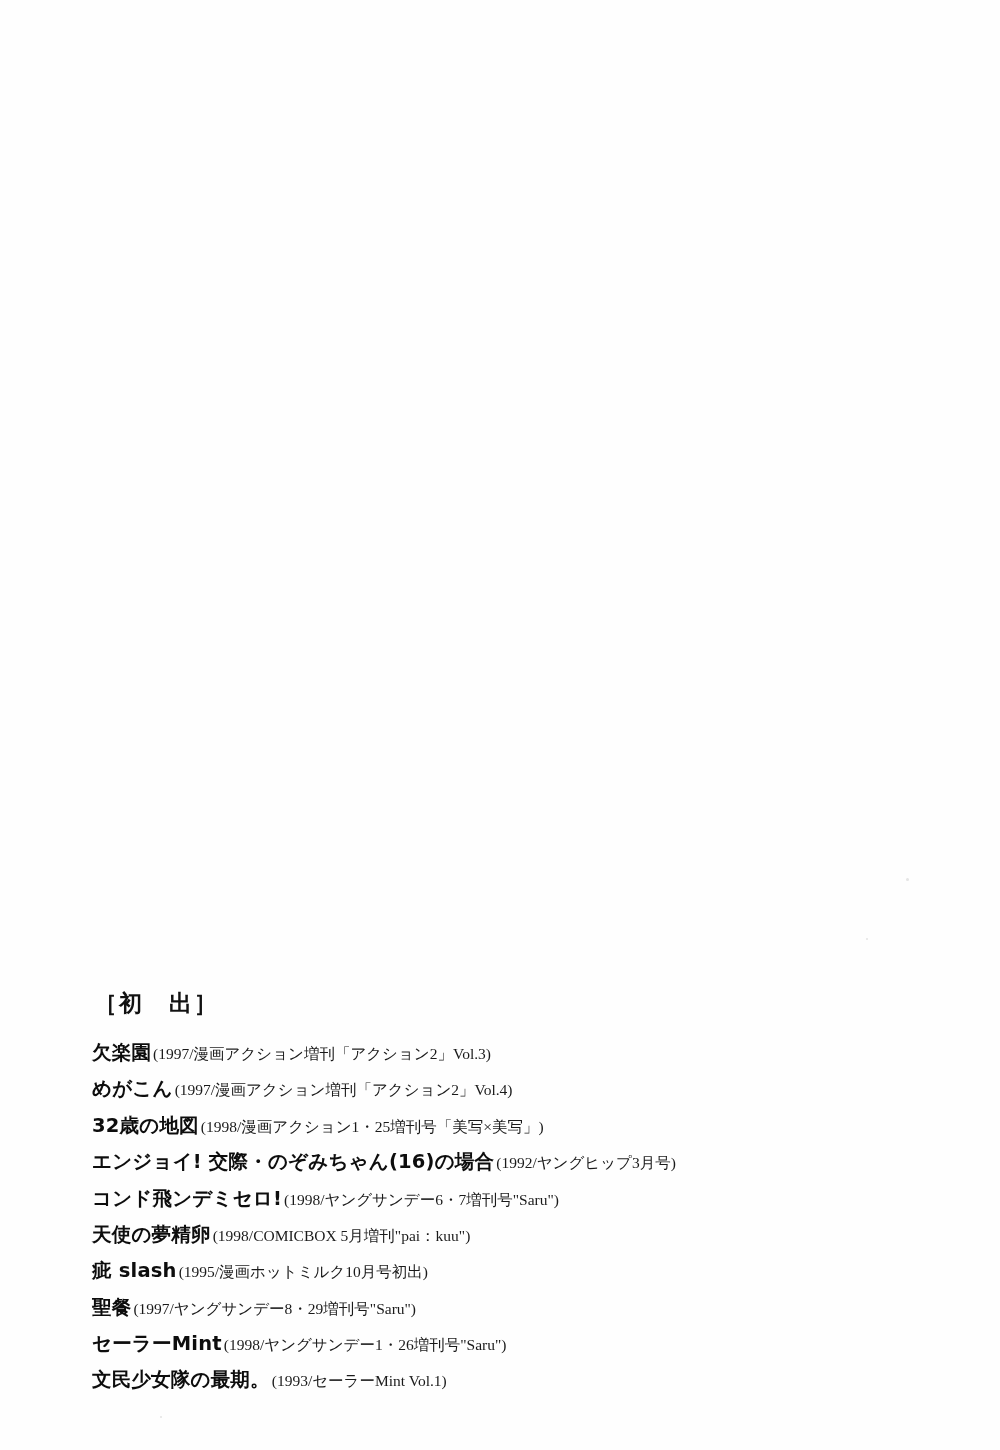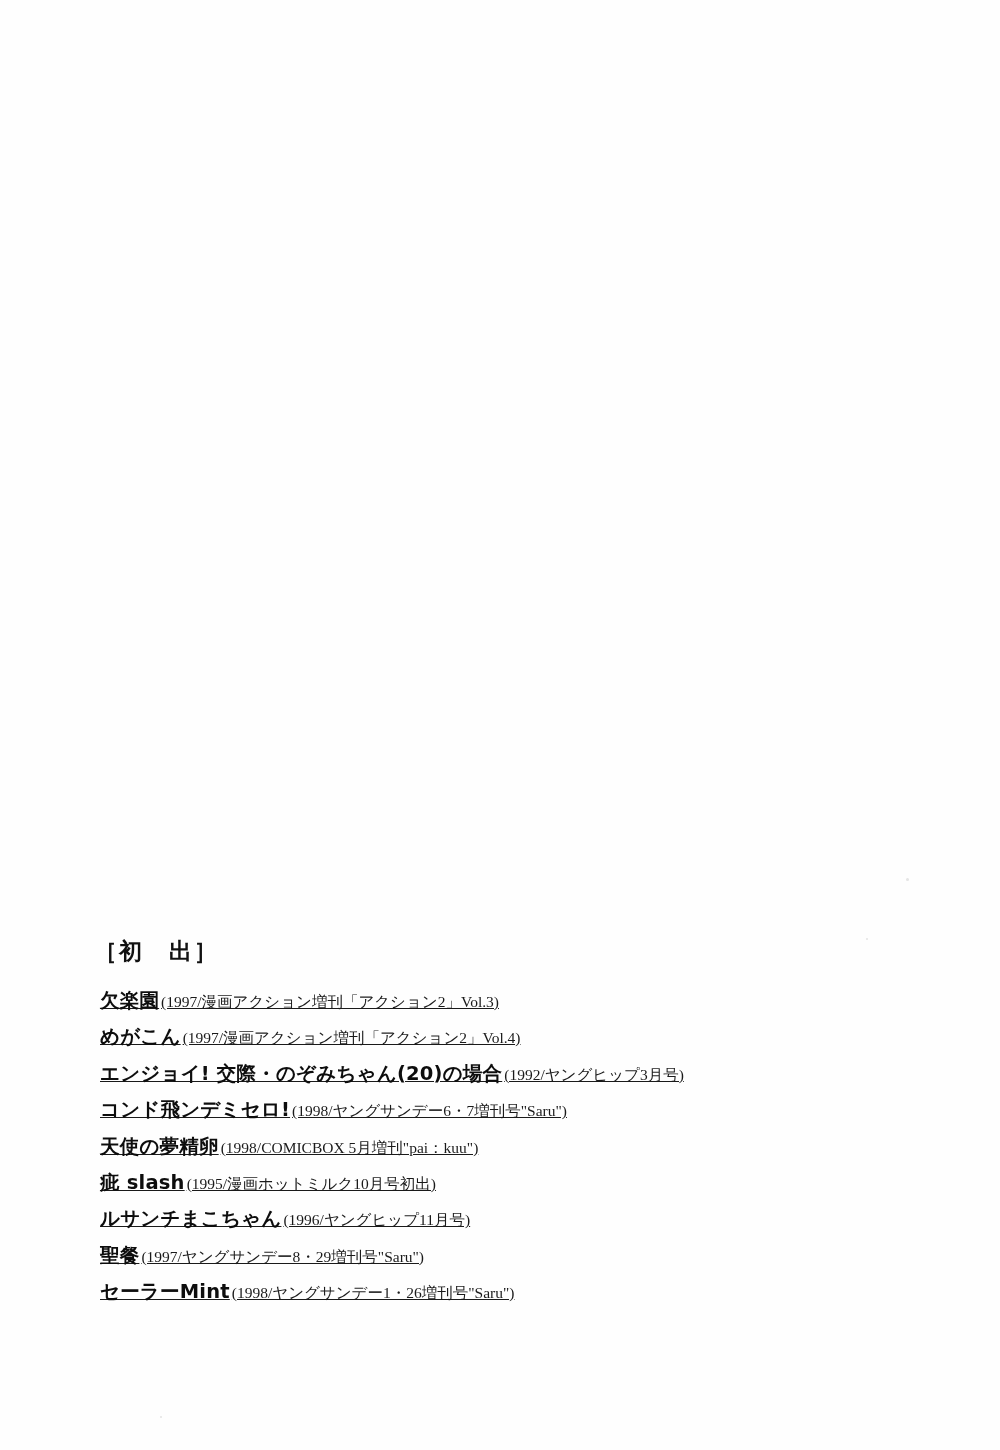--- a/index.html
+++ b/index.html
@@ -26,37 +26,36 @@
   
   .speck {
     position: absolute;
     background: #cfcfcf;
     border-radius: 50%;
     opacity: 0.55;
   }
   .colophon {
     position: absolute;
     left: 88px;
-    top: 940px;
+    top: 992px;
     width: 840px;
   }
   .section-title {
     font-size: 23px;
     letter-spacing: 2px;
     font-weight: 600;
     color: #111;
     margin: 0 0 26px 6px;
     line-height: 1;
     white-space: pre;
   }
   .entry-list {
     list-style: none;
-    margin: 12px;
+    margin: 4px;
     padding: 0;
-    text-decoration: underline;
   }
   .entry {
     margin: 0 0 12px 0;
     line-height: 1.25;
     white-space: nowrap;
   }
   .entry-title {
     font-family: "DejaVu Sans", "Liberation Sans", sans-serif;
     font-size: 19.5px;
     font-weight: 700;
@@ -85,36 +84,39 @@
     <div class="section-title">［初　出］</div>
 
     <ul class="entry-list">
       <li class="entry">
         <span class="entry-title">欠楽園</span><span class="entry-source">(1997/漫画アクション増刊「アクション2」Vol.3)</span>
       </li>
       <li class="entry">
         <span class="entry-title">めがこん</span><span class="entry-source">(1997/漫画アクション増刊「アクション2」Vol.4)</span>
       </li>
       <li class="entry">
-        <span class="entry-title">エンジョイ! 交際・のぞみちゃん(20)の場合</span><span class="entry-source">(1992/ヤングヒップ3月号)</span>
+        <span class="entry-title">32歳の地図</span><span class="entry-source">(1998/漫画アクション1・25増刊号「美写×美写」)</span>
+      </li>
+      <li class="entry">
+        <span class="entry-title">エンジョイ! 交際・のぞみちゃん(16)の場合</span><span class="entry-source">(1992/ヤングヒップ3月号)</span>
       </li>
       <li class="entry">
         <span class="entry-title">コンド飛ンデミセロ!</span><span class="entry-source">(1998/ヤングサンデー6・7増刊号"Saru")</span>
       </li>
       <li class="entry">
         <span class="entry-title">天使の夢精卵</span><span class="entry-source">(1998/COMICBOX 5月増刊"pai：kuu")</span>
       </li>
       <li class="entry">
         <span class="entry-title">疵 slash</span><span class="entry-source">(1995/漫画ホットミルク10月号初出)</span>
       </li>
       <li class="entry">
-        <span class="entry-title">ルサンチまこちゃん</span><span class="entry-source">(1996/ヤングヒップ11月号)</span>
-      </li>
-      <li class="entry">
         <span class="entry-title">聖餐</span><span class="entry-source">(1997/ヤングサンデー8・29増刊号"Saru")</span>
       </li>
       <li class="entry">
         <span class="entry-title">セーラーMint</span><span class="entry-source">(1998/ヤングサンデー1・26増刊号"Saru")</span>
+      </li>
+      <li class="entry">
+        <span class="entry-title">文民少女隊の最期。</span><span class="entry-source">(1993/セーラーMint Vol.1)</span>
       </li>
     </ul>
   </div>
 
 </div>
 
 </body></html>

